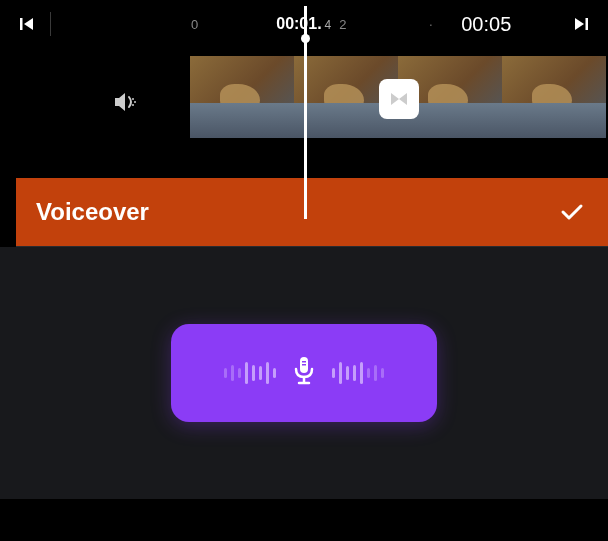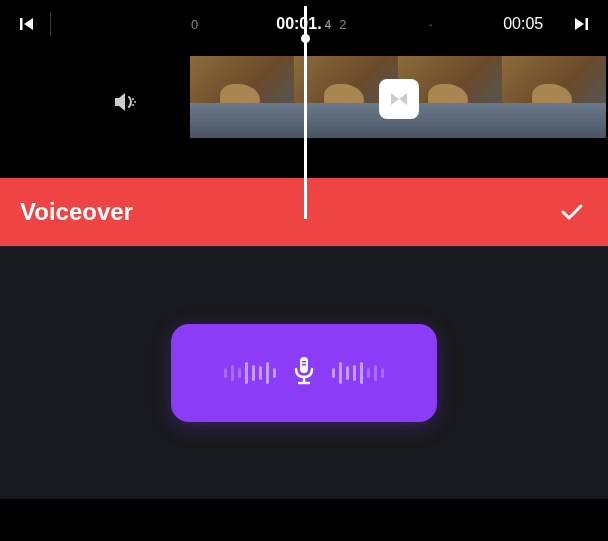--- a/index.html
+++ b/index.html
@@ -60,23 +60,23 @@
     .time-marker-2 {
       margin-left: 8px;
     }
     .time-dot {
       color: #666;
       font-size: 14px;
       margin-left: 82px;
     }
     .time-end {
       color: #fff;
-      font-size: 16px;
+      font-size: 20px;
       font-weight: 500;
-      margin-left: 70px;
+      margin-left: 28px;
     }
     .next-frame-btn {
       margin-left: auto;
     }
     .timeline-area {
       height: 130px;
       position: relative;
       display: flex;
       align-items: center;
     }
@@ -154,22 +154,23 @@
       display: flex;
       align-items: center;
       justify-content: center;
       z-index: 5;
     }
     .voiceover-header {
       display: flex;
       align-items: center;
       justify-content: space-between;
       padding: 18px 20px 18px 20px;
-      background: #ef4444;
+      background: #c2410c;
       border-bottom: 1px solid #2a2a2e;
+      margin-left: 16px;
     }
     .voiceover-title {
       color: #fff;
       font-size: 24px;
       font-weight: 700;
     }
     .checkmark {
       width: 32px;
       height: 32px;
       display: flex;

